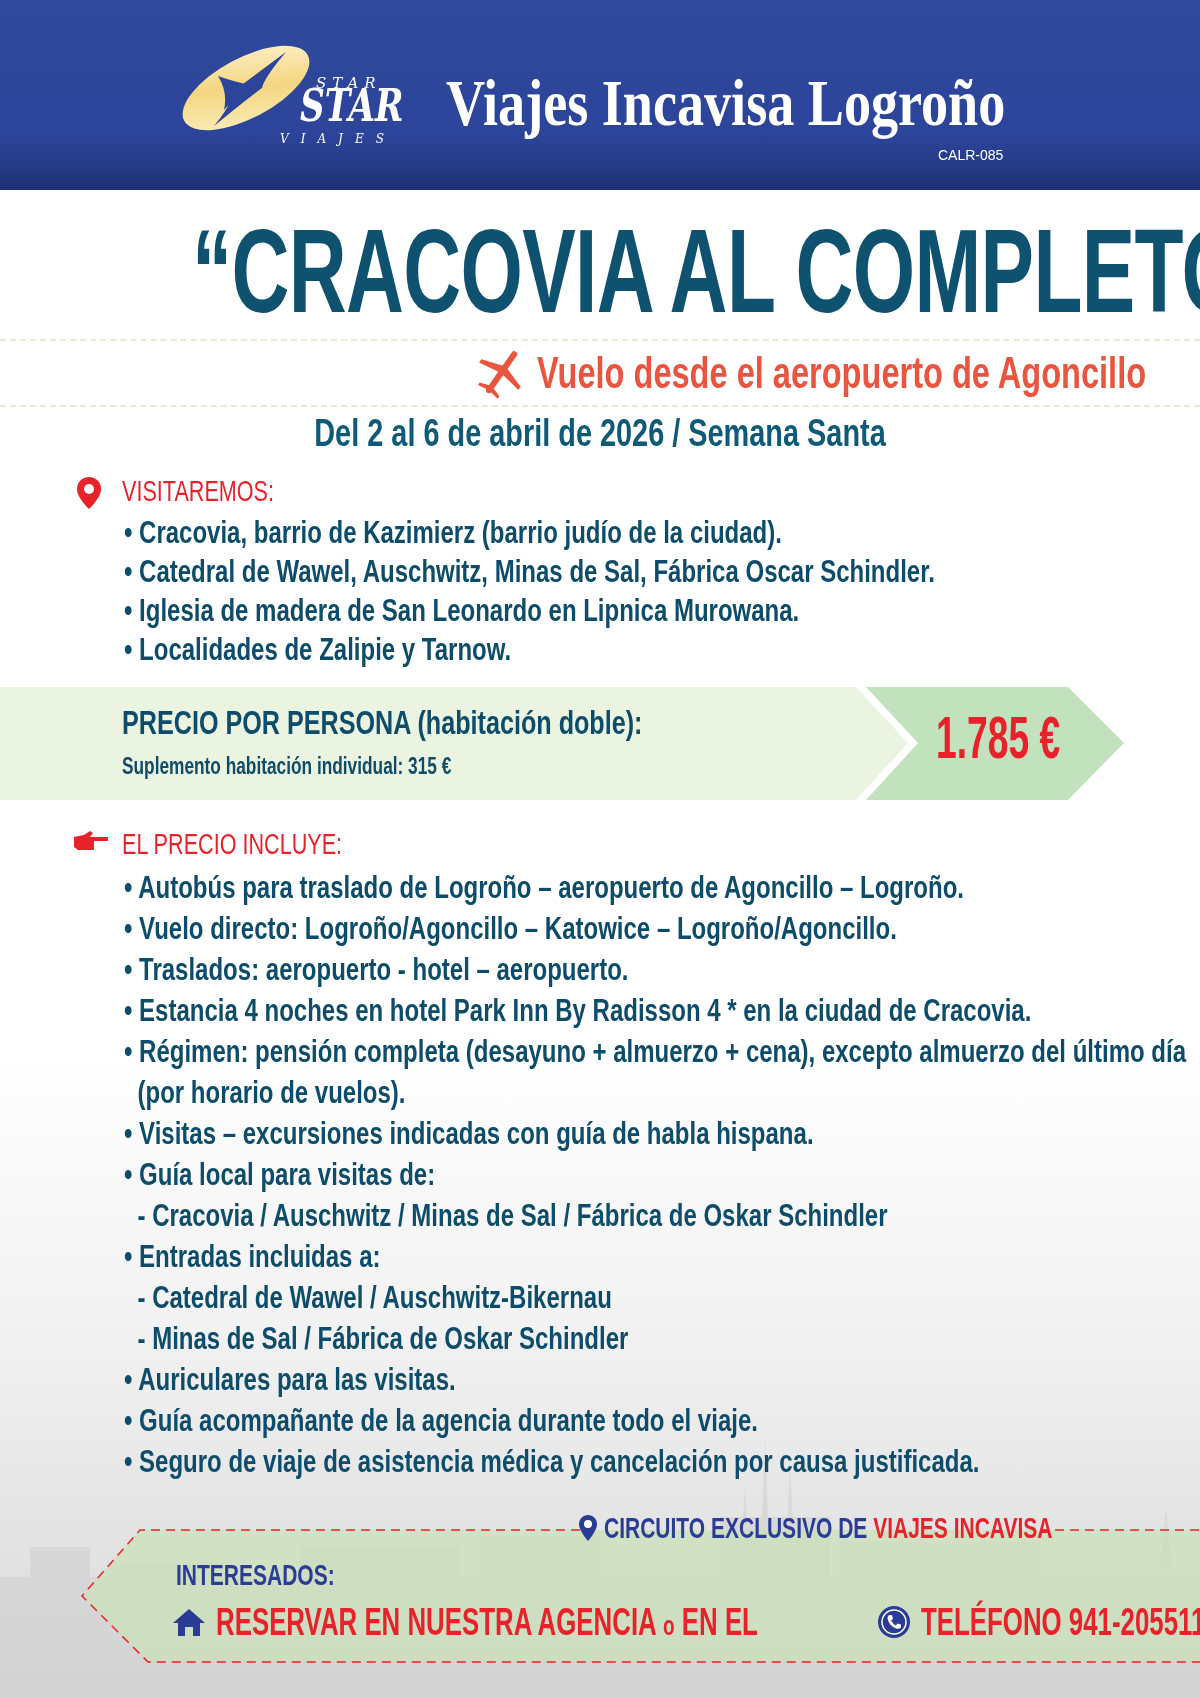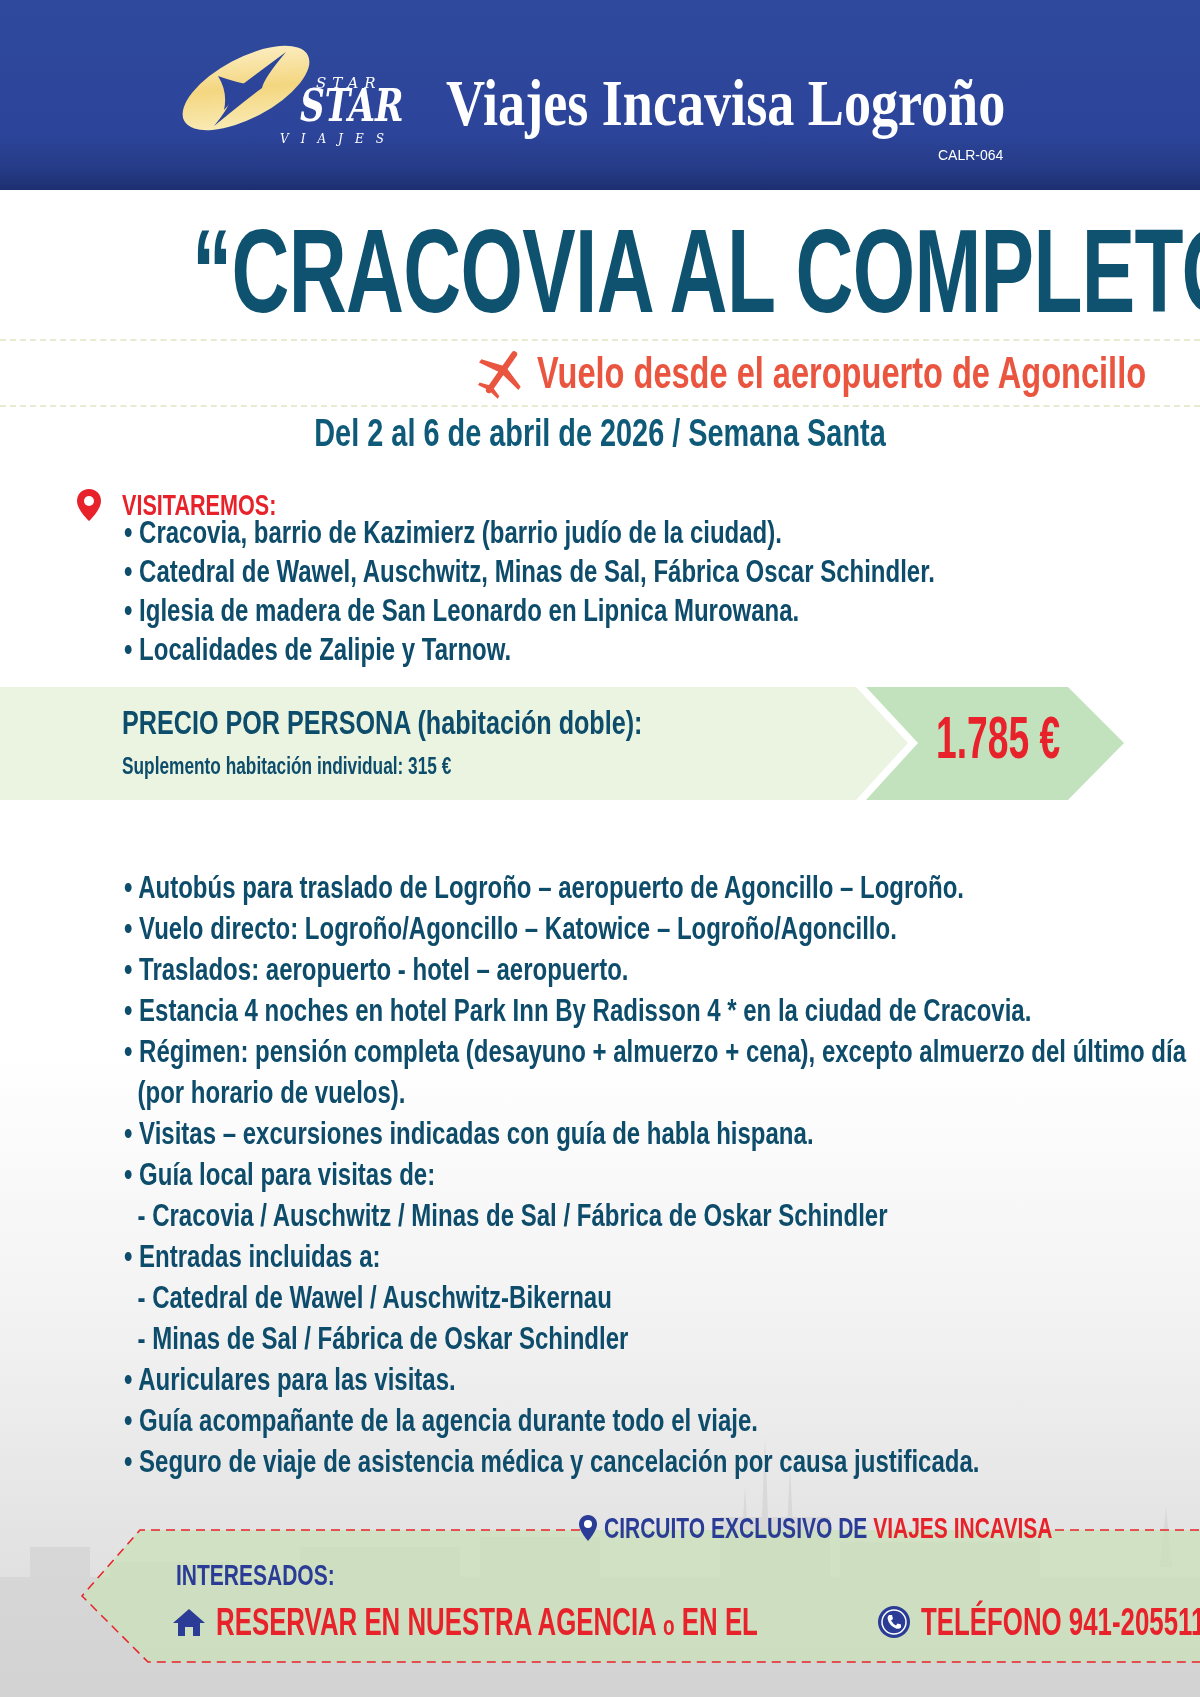--- a/index.html
+++ b/index.html
@@ -86,24 +86,23 @@
     margin-right: -160px;
   }
   .dates {
     position: absolute; left: 0; top: 414px; width: 1200px; text-align: center;
     color: #0e5a78; font-size: 38px; font-weight: bold; line-height: 1;
     transform: scaleX(0.76); transform-origin: center; white-space: nowrap;
   }
 
   
   .sec-head {
-    position: absolute; display: flex; align-items: center;
-    color: #e8222a; font-weight: bold; font-size: 30px; line-height: 1;
+    position: absolute; display: flex; align-items: flex-start;
+    color: #e8222a; font-weight: normal; font-size: 30px; line-height: 1;
     white-space: nowrap;
-    margin-top: 12px;
   }
   .sec-head .label {
     display: inline-block; transform: scaleX(0.72); transform-origin: left;
   }
   .list {
     position: absolute; left: 124px; list-style: none;
     color: #0d4c6a; font-weight: bold; font-size: 32px; line-height: 39px;
     white-space: nowrap;
   }
   .list li { transform: scaleX(0.75); transform-origin: left; height: 39px; }
@@ -192,21 +191,21 @@
         </defs>
         <ellipse cx="68" cy="52" rx="70" ry="30" transform="rotate(-28 68 52)" fill="url(#gold)"></ellipse>
         <path d="M52 58 Q70 44 108 16 Q86 42 84 52 Q70 62 36 90 Q56 66 52 58 Z" fill="#2c449a"></path>
         <path d="M40 40 Q62 48 80 50 Q60 56 46 74 Q50 56 40 40 Z" fill="#2c449a"></path>
       </svg>
       <span class="logo-grupo">STAR</span>
       <span class="logo-star">STAR</span>
       <span class="logo-viajes">VIAJES</span>
     </div>
     <div class="brand">Viajes Incavisa Logroño</div>
-    <div class="code">CALR-064</div>
+    <div class="code">CALR-085</div>
   </div>
 
   <div class="title">“CRACOVIA AL COMPLETO”</div>
 
   <div class="dash" style="top:339px"></div>
   <div class="flight">
     <span class="flight-inner">
       <svg width="56" height="56" viewBox="0 0 56 56">
         <g fill="#ea5540" transform="rotate(35 28 28)">
           <rect x="25" y="2" width="6" height="50" rx="3"></rect>
@@ -238,20 +237,26 @@
   <div class="price-band">
     <svg width="1200" height="113" viewBox="0 0 1200 113">
       <polygon points="0,0 856,0 908,56 856,113 0,113" fill="#eaf4e0"></polygon>
       <polygon points="866,0 1068,0 1124,56 1068,113 866,113 918,56" fill="#c2e2bd"></polygon>
     </svg>
   </div>
   <div class="price-label">PRECIO POR PERSONA (habitación doble):</div>
   <div class="price-supp">Suplemento habitación individual: 315 €</div>
   <div class="price-value">1.785 €</div>
 
+  <div class="sec-head" style="left:72px; top:829px;">
+    <svg width="38" height="24" viewBox="0 0 38 24" style="margin-right:12px">
+      <path d="M2 8 L12 6 L18 2 L21 4 L18 8 L36 8 L36 12 L22 12 L22 21 L6 21 L2 18 Z" fill="#e8222a"></path>
+    </svg>
+    <span class="label">EL PRECIO INCLUYE:</span>
+  </div>
   <ul class="list" style="top:867px; line-height:41px;">
     <li style="height:41px">• Autobús para traslado de Logroño – aeropuerto de Agoncillo – Logroño.</li>
     <li style="height:41px">• Vuelo directo: Logroño/Agoncillo – Katowice – Logroño/Agoncillo.</li>
     <li style="height:41px">• Traslados: aeropuerto - hotel – aeropuerto.</li>
     <li style="height:41px">• Estancia 4 noches en hotel Park Inn By Radisson 4 * en la ciudad de Cracovia.</li>
     <li style="height:41px">• Régimen: pensión completa (desayuno + almuerzo + cena), excepto almuerzo del último día</li>
     <li class="cont" style="height:41px">(por horario de vuelos).</li>
     <li style="height:41px">• Visitas – excursiones indicadas con guía de habla hispana.</li>
     <li style="height:41px">• Guía local para visitas de:</li>
     <li class="sub" style="height:41px">- Cracovia / Auschwitz / Minas de Sal / Fábrica de Oskar Schindler</li>

